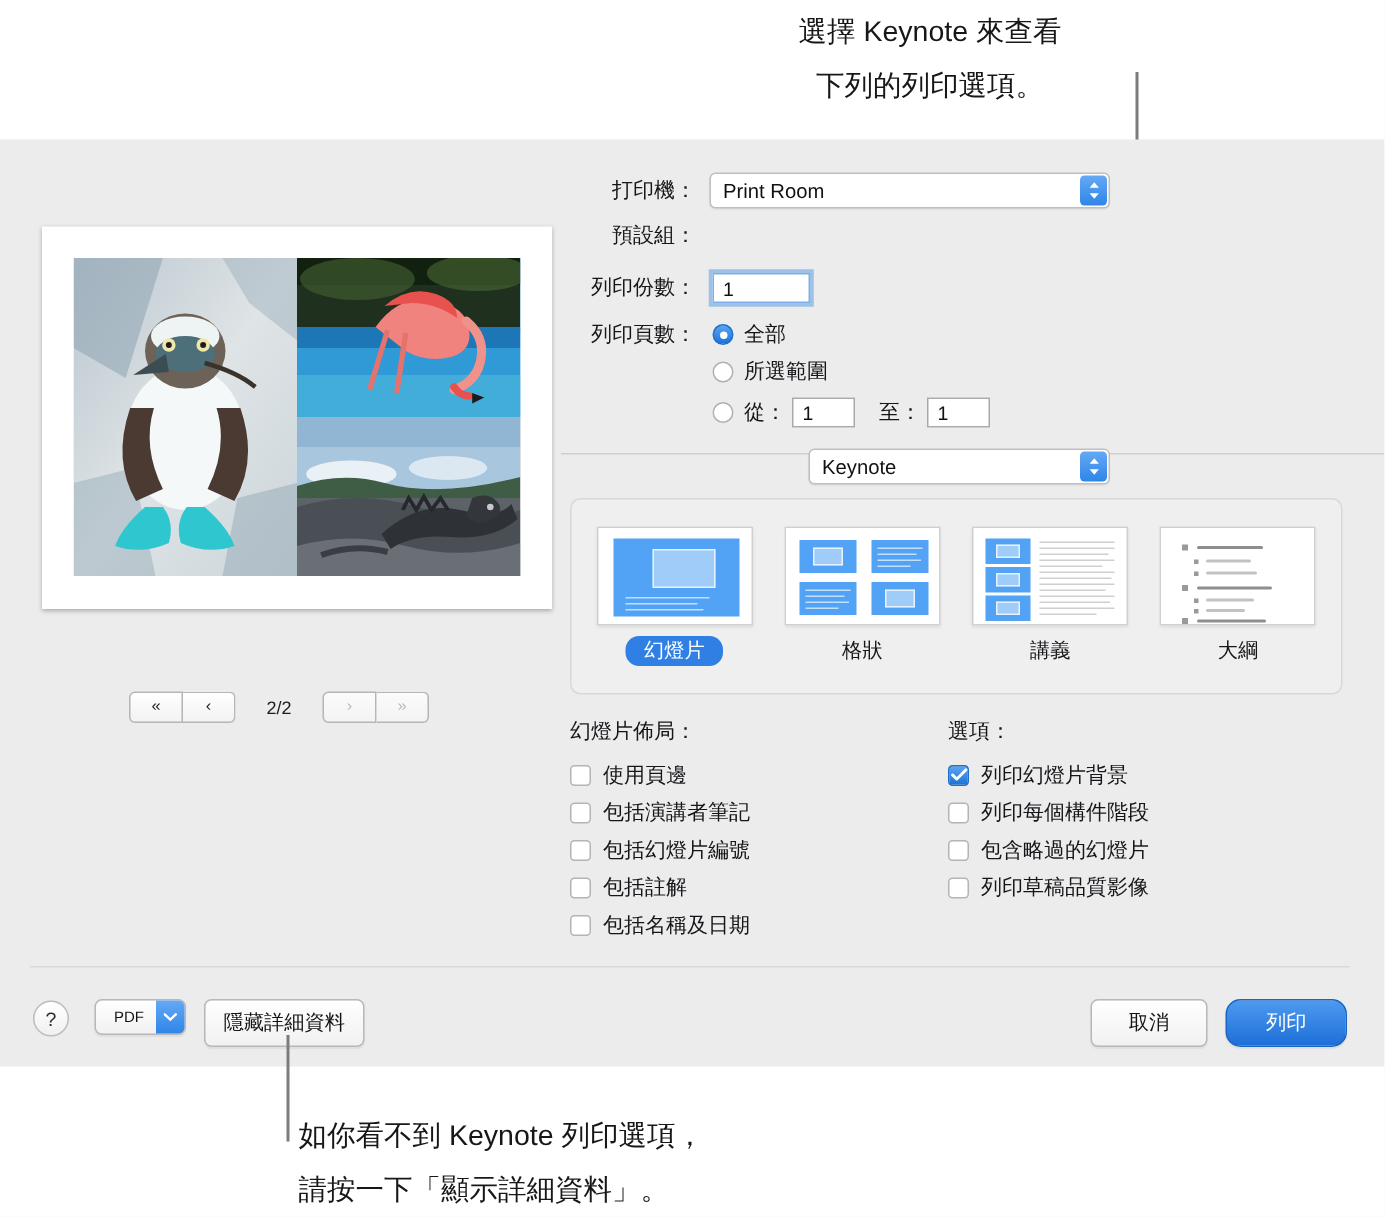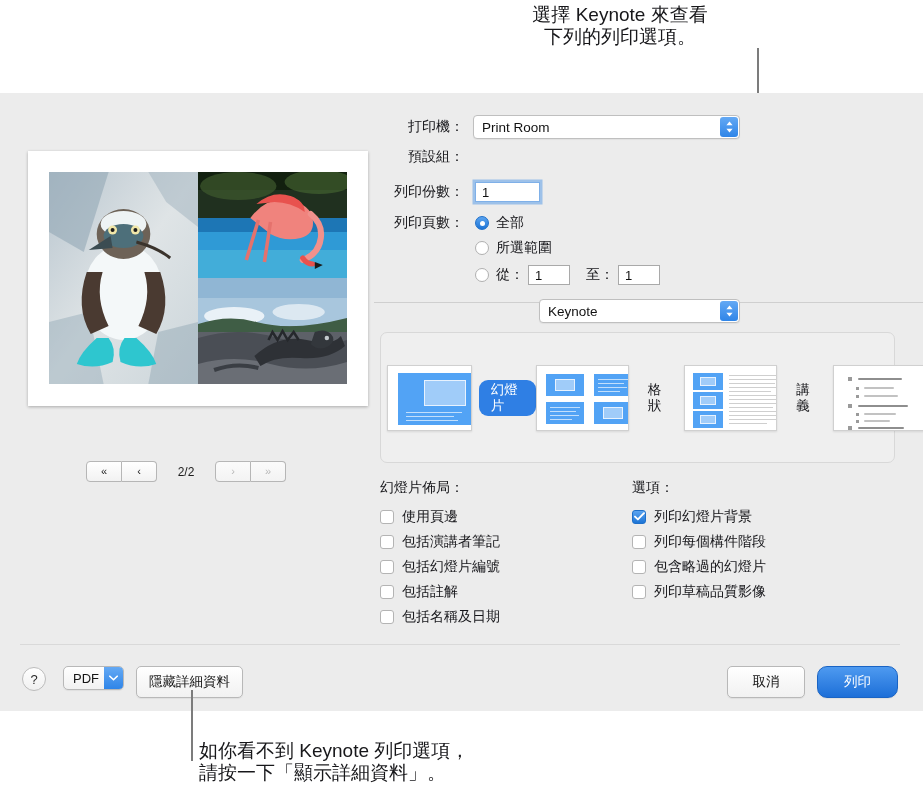--- a/index.html
+++ b/index.html
@@ -10,21 +10,21 @@
     -webkit-font-smoothing: antialiased;
     overflow: hidden;
   }
   #root { position: relative; width: 923px; height: 811px; background: #ffffff; }
 
   
   .callout-text {
     position: absolute;
     color: #17171a;
     font-size: 19px;
-    line-height: 22px;
+    line-height: 36px;
     white-space: pre-line;
   }
   #callout-top-text { top: 4px; left: 470px; width: 300px; text-align: center; }
   #callout-bottom-text { top: 740px; left: 199px; width: 450px; text-align: left; }
   .leader-line { position: absolute; background: #7c7c7c; }
 
   
   #print-dialog {
     position: absolute;
     left: 0; top: 93px;
@@ -132,21 +132,21 @@
   
   #layout-box {
     position: absolute; left: 8px; top: 239px;
     width: 515px; height: 131px;
     border: 1px solid #d8d8d8;
     border-radius: 7px;
     background: #efefef;
     box-sizing: border-box;
   }
   #layout-items { display: flex; height: 100%; align-items: center; padding: 0 6px; box-sizing: border-box; }
-  .layout-item { flex: 1; display: flex; flex-direction: row; align-items: center; gap: 7px; }
+  .layout-item { flex: 1; display: flex; flex-direction: column; align-items: center; gap: 7px; }
   .thumb {
     width: 104px; height: 66px;
     background: #ffffff;
     border: 1px solid #d0d0d0;
     box-shadow: 0 1px 2px rgba(0,0,0,0.10);
     box-sizing: border-box;
     position: relative;
     overflow: hidden;
   }
   .layout-caption {
@@ -202,21 +202,21 @@
   }
   #help-btn {
     position: absolute; left: 22px; top: 8px;
     width: 22px; height: 22px; border-radius: 50%;
     background: linear-gradient(#ffffff,#f0f0f0);
     border: 1px solid #bcbcbc;
     display: flex; align-items: center; justify-content: center;
     font-size: 13px; color: #2a2a2a;
   }
   #pdf-btn { position: absolute; left: 63px; top: 7px; width: 61px; height: 24px; padding: 0; }
-  #pdf-btn .pdf-text { flex: 1; text-align: center; font-size: 13px; padding-left: 4px; }
+  #pdf-btn .pdf-text { flex: 1; text-align: center; font-size: 10px; padding-left: 4px; }
   #pdf-btn .pdf-arrow {
     width: 19px; height: 22px;
     background: linear-gradient(#64a9f4, #2f85e8);
     border-radius: 0 4px 4px 0;
     display: flex; align-items: center; justify-content: center;
     color: #fff;
     margin-right: 0px;
   }
   #hide-details-btn { position: absolute; left: 136px; top: 7px; }
   #cancel-btn { position: absolute; left: 727px; top: 7px; width: 78px; }

